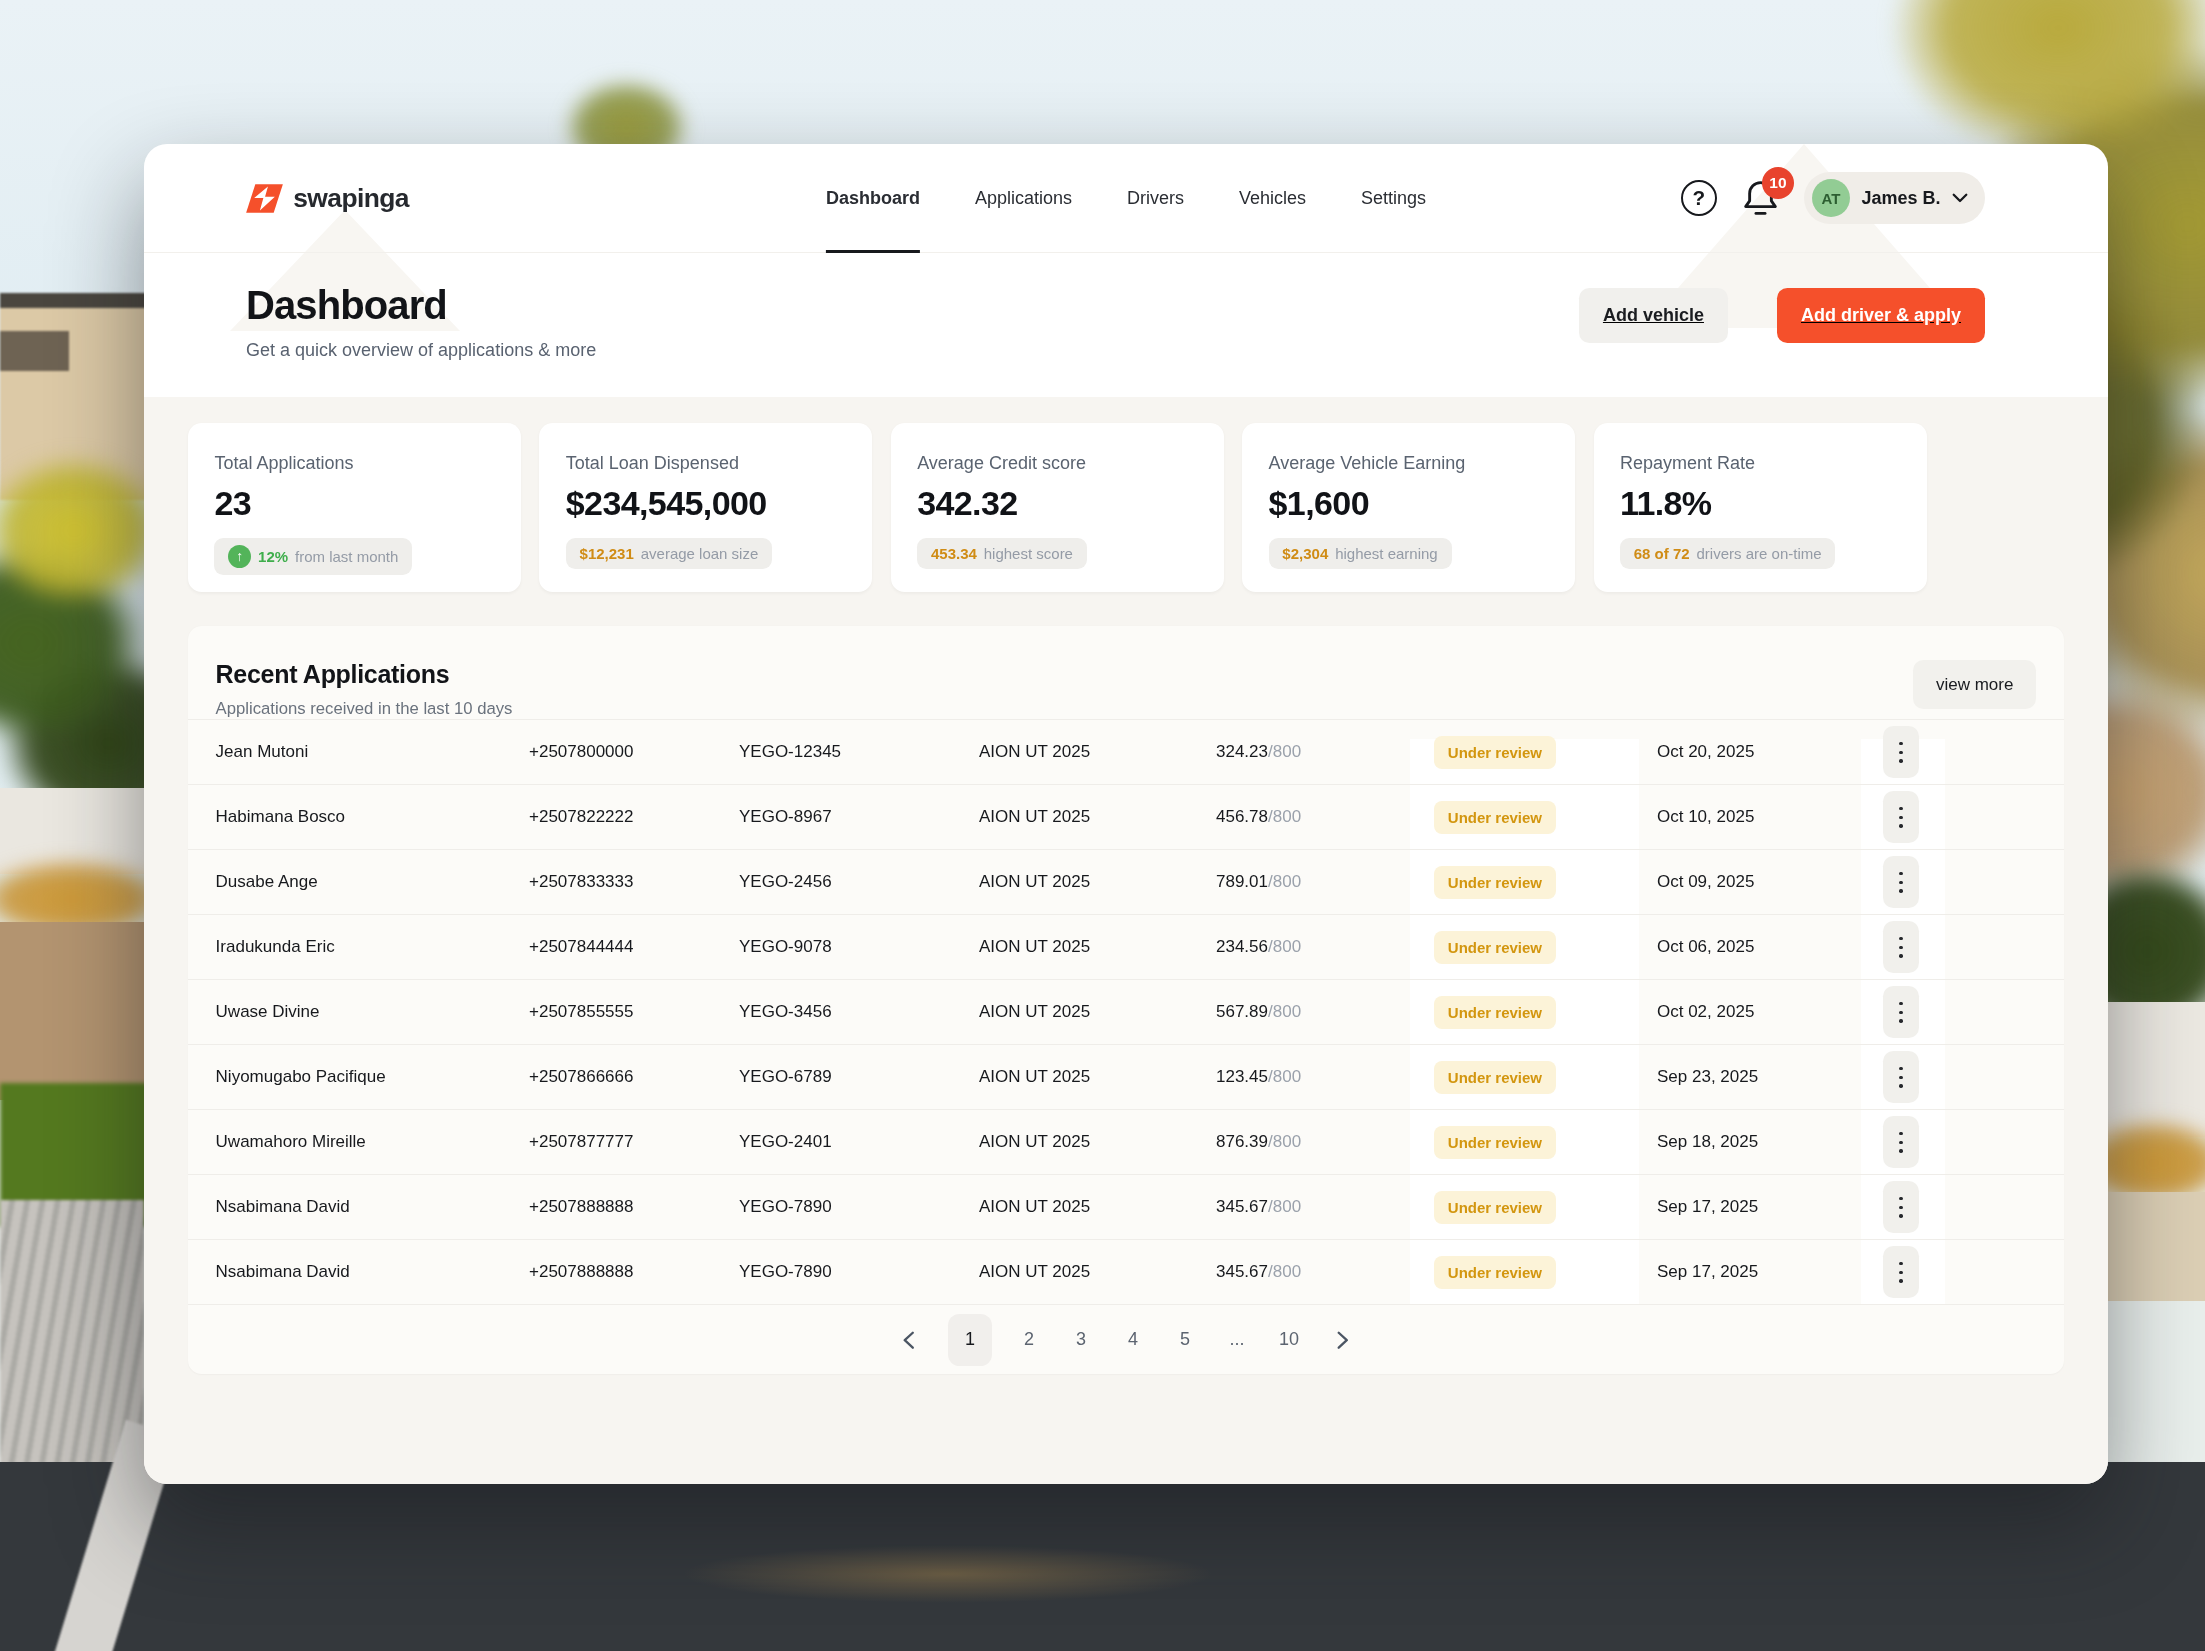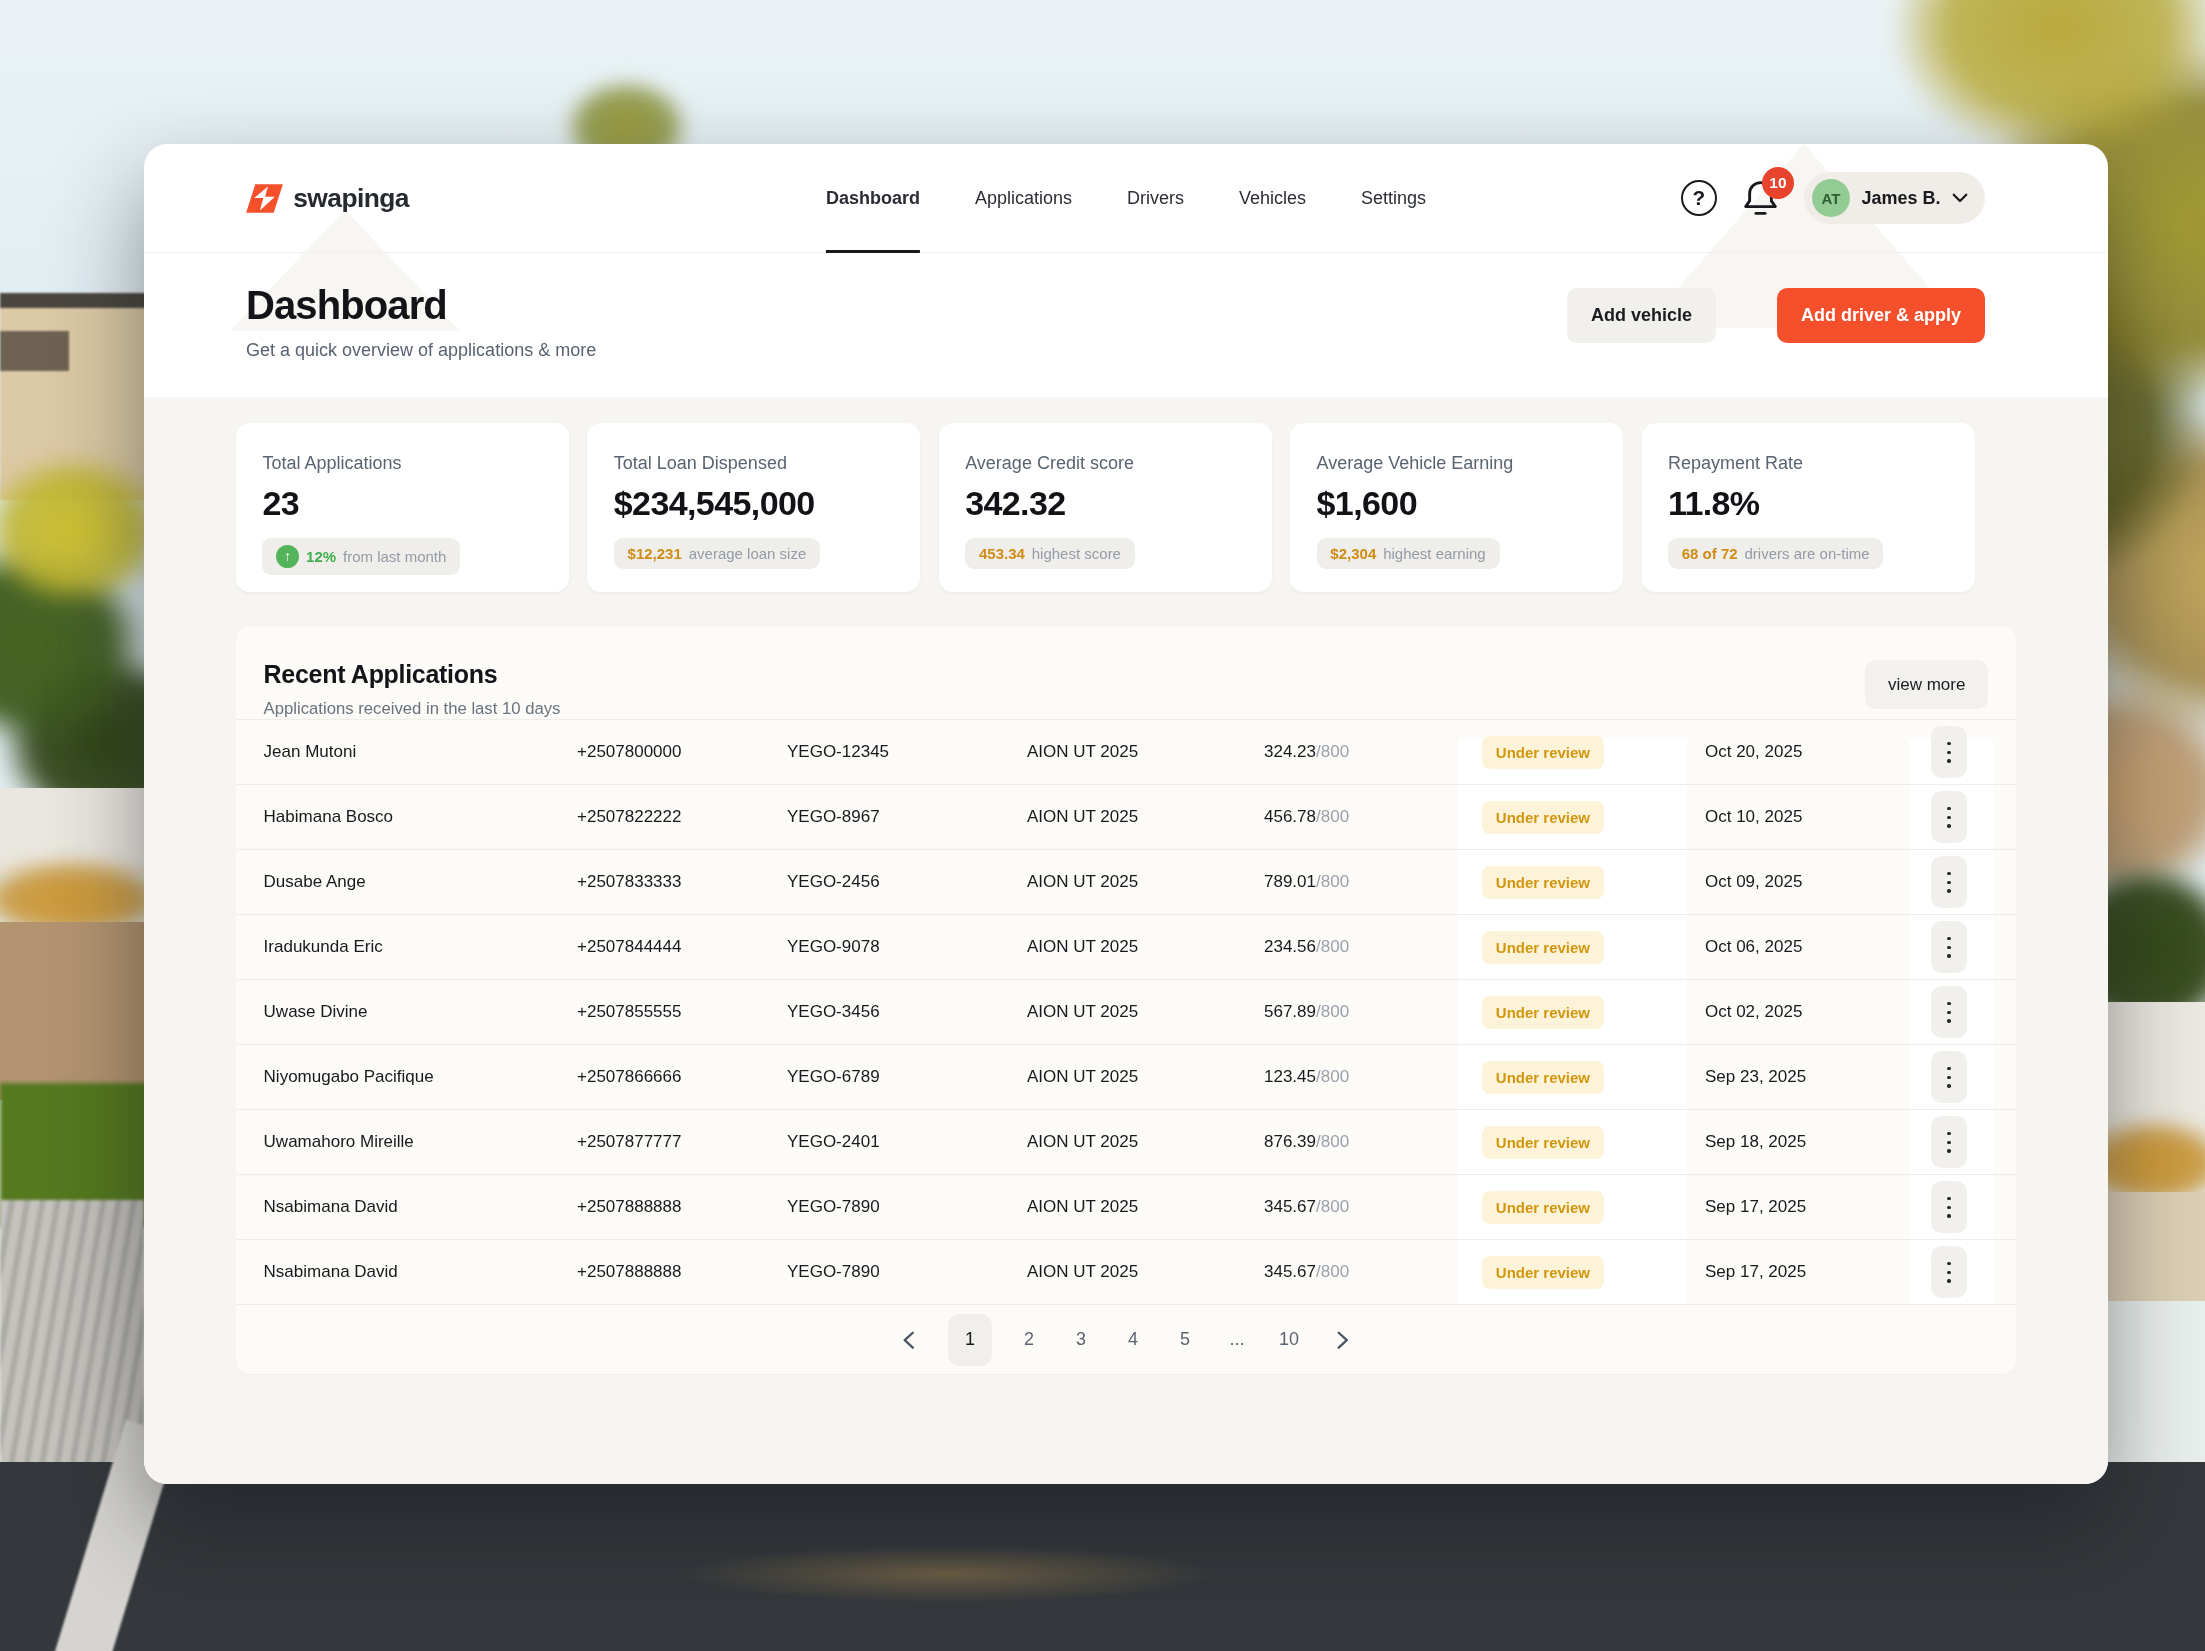--- a/index.html
+++ b/index.html
@@ -75,29 +75,29 @@
     padding:6.9px 17px 6.9px 8px; cursor:pointer; }
   .avatar { width:38px; height:38px; border-radius:50%; background:#92cc94; color:#2c5e31; font-size:15px;
     font-weight:700; display:flex; align-items:center; justify-content:center;text-align:center; }
   .user-name { font-size:18px; font-weight:600; color:#17191d; }
 
   
   .title-band { position:relative; z-index:1; display:flex; align-items:flex-start;
     padding:30px 123px 0 102px; height:144px; }
   .page-title { font-size:40px; font-weight:700; letter-spacing:-0.9px; color:#121418; }
   .page-sub { margin-top:11.5px; font-size:18px; color:#596270;text-align:right; }
-  .title-actions { margin-left:auto; display:flex; gap:31px; padding-top:4.6px; }
+  .title-actions { margin-left:auto; display:flex; gap:19px; padding-top:4.6px;text-decoration:underline; }
   .btn { border:none; border-radius:10.3px; font-size:18px; font-weight:600; cursor:pointer;
     padding:0 24px; height:55px; display:flex; align-items:center; font-family:inherit; }
   .btn-secondary { background:#f1f0ed; color:#1a1c20; }
   .btn-primary { background:#f5502b; color:#ffffff;margin-left:30px; }
 
   
   .body-band { position:relative; z-index:1; height:1114px; background:#f7f5f1;
-    border-radius:0 0 23px 23px; padding:26px 92px 0; }
+    border-radius:0 0 23px 23px; padding:26px 44px 0; }
 
   .stats { display:flex; gap:18.4px; }
   .stat-card { width:333px; height:169px; background:#ffffff; border-radius:13.8px; padding:30px 26.4px 0;
     box-shadow:0 1.1px 3.4px rgba(0,0,0,.04); }
   .stat-label { font-size:18px; color:#5a6370; }
   .stat-value { margin-top:10.3px; font-size:34px; font-weight:700; letter-spacing:-0.6px; color:#111317; }
   .stat-badge { margin-top:15px; display:inline-flex; align-items:center; gap:6.9px; background:#efeeeb;
     border-radius:9.2px; padding:6.9px 13.8px; font-size:15px; color:#949ba6; }
   .stat-badge .hl { font-weight:700; }
   .hl-green { color:#3fae4c; }

